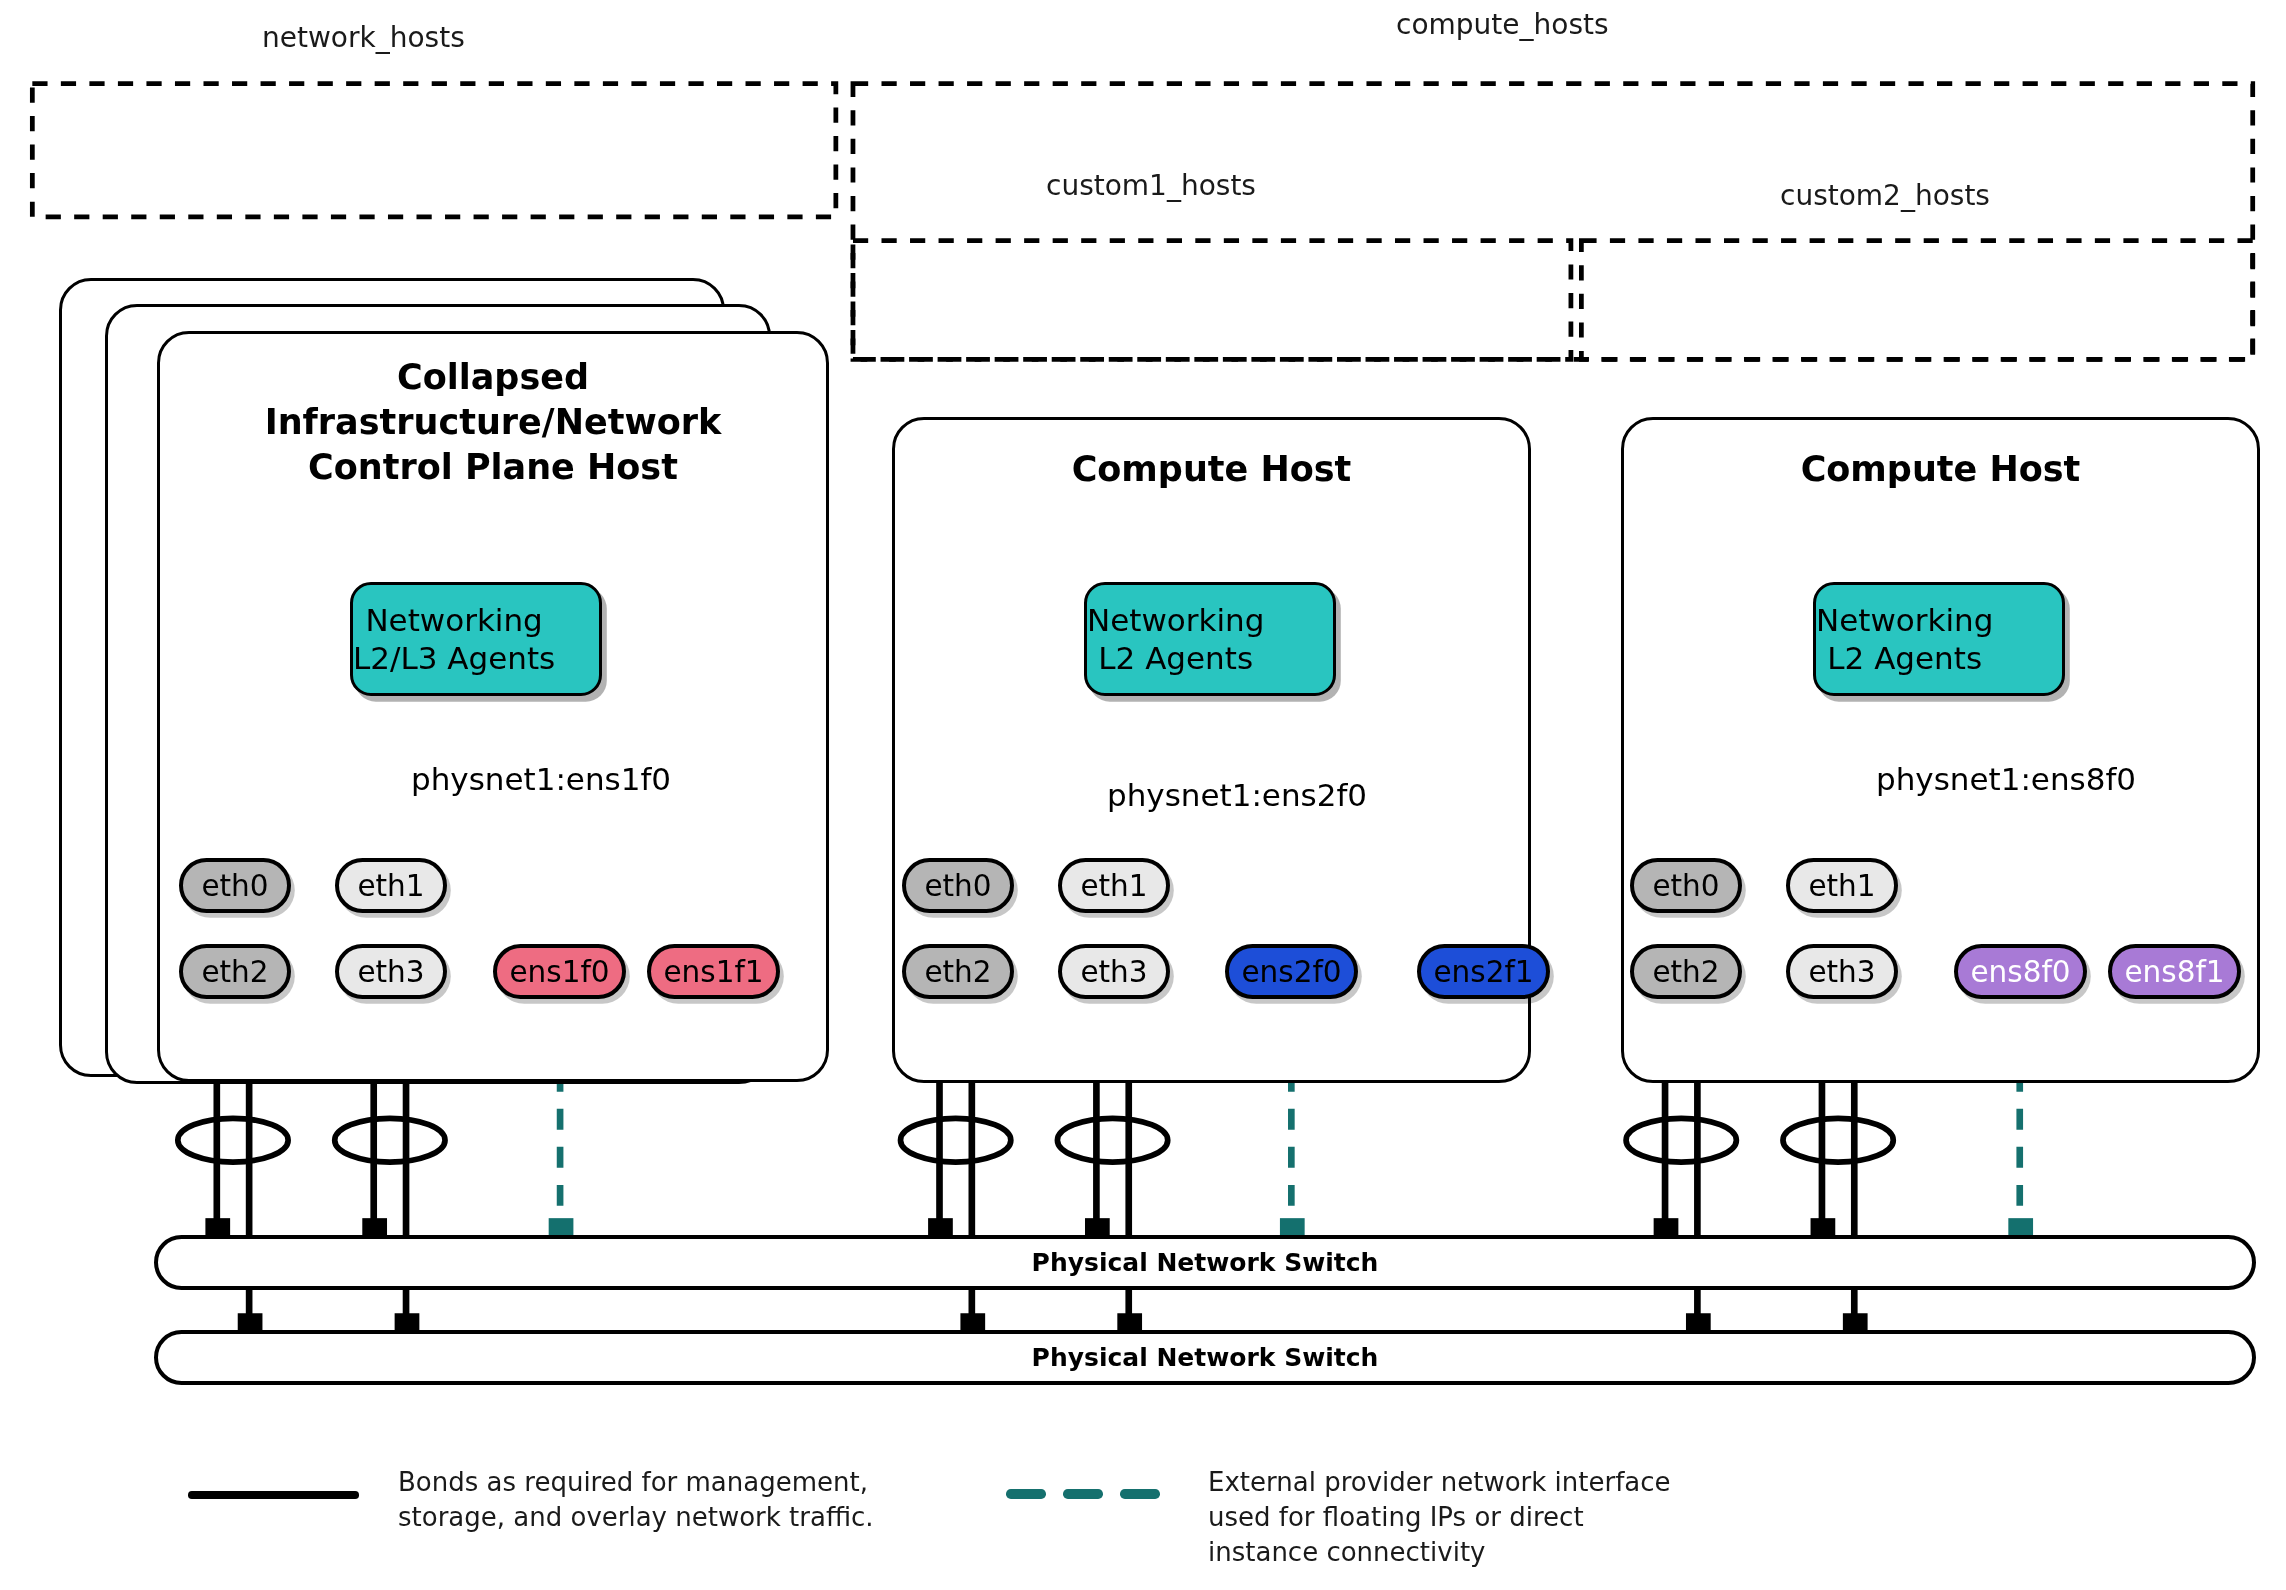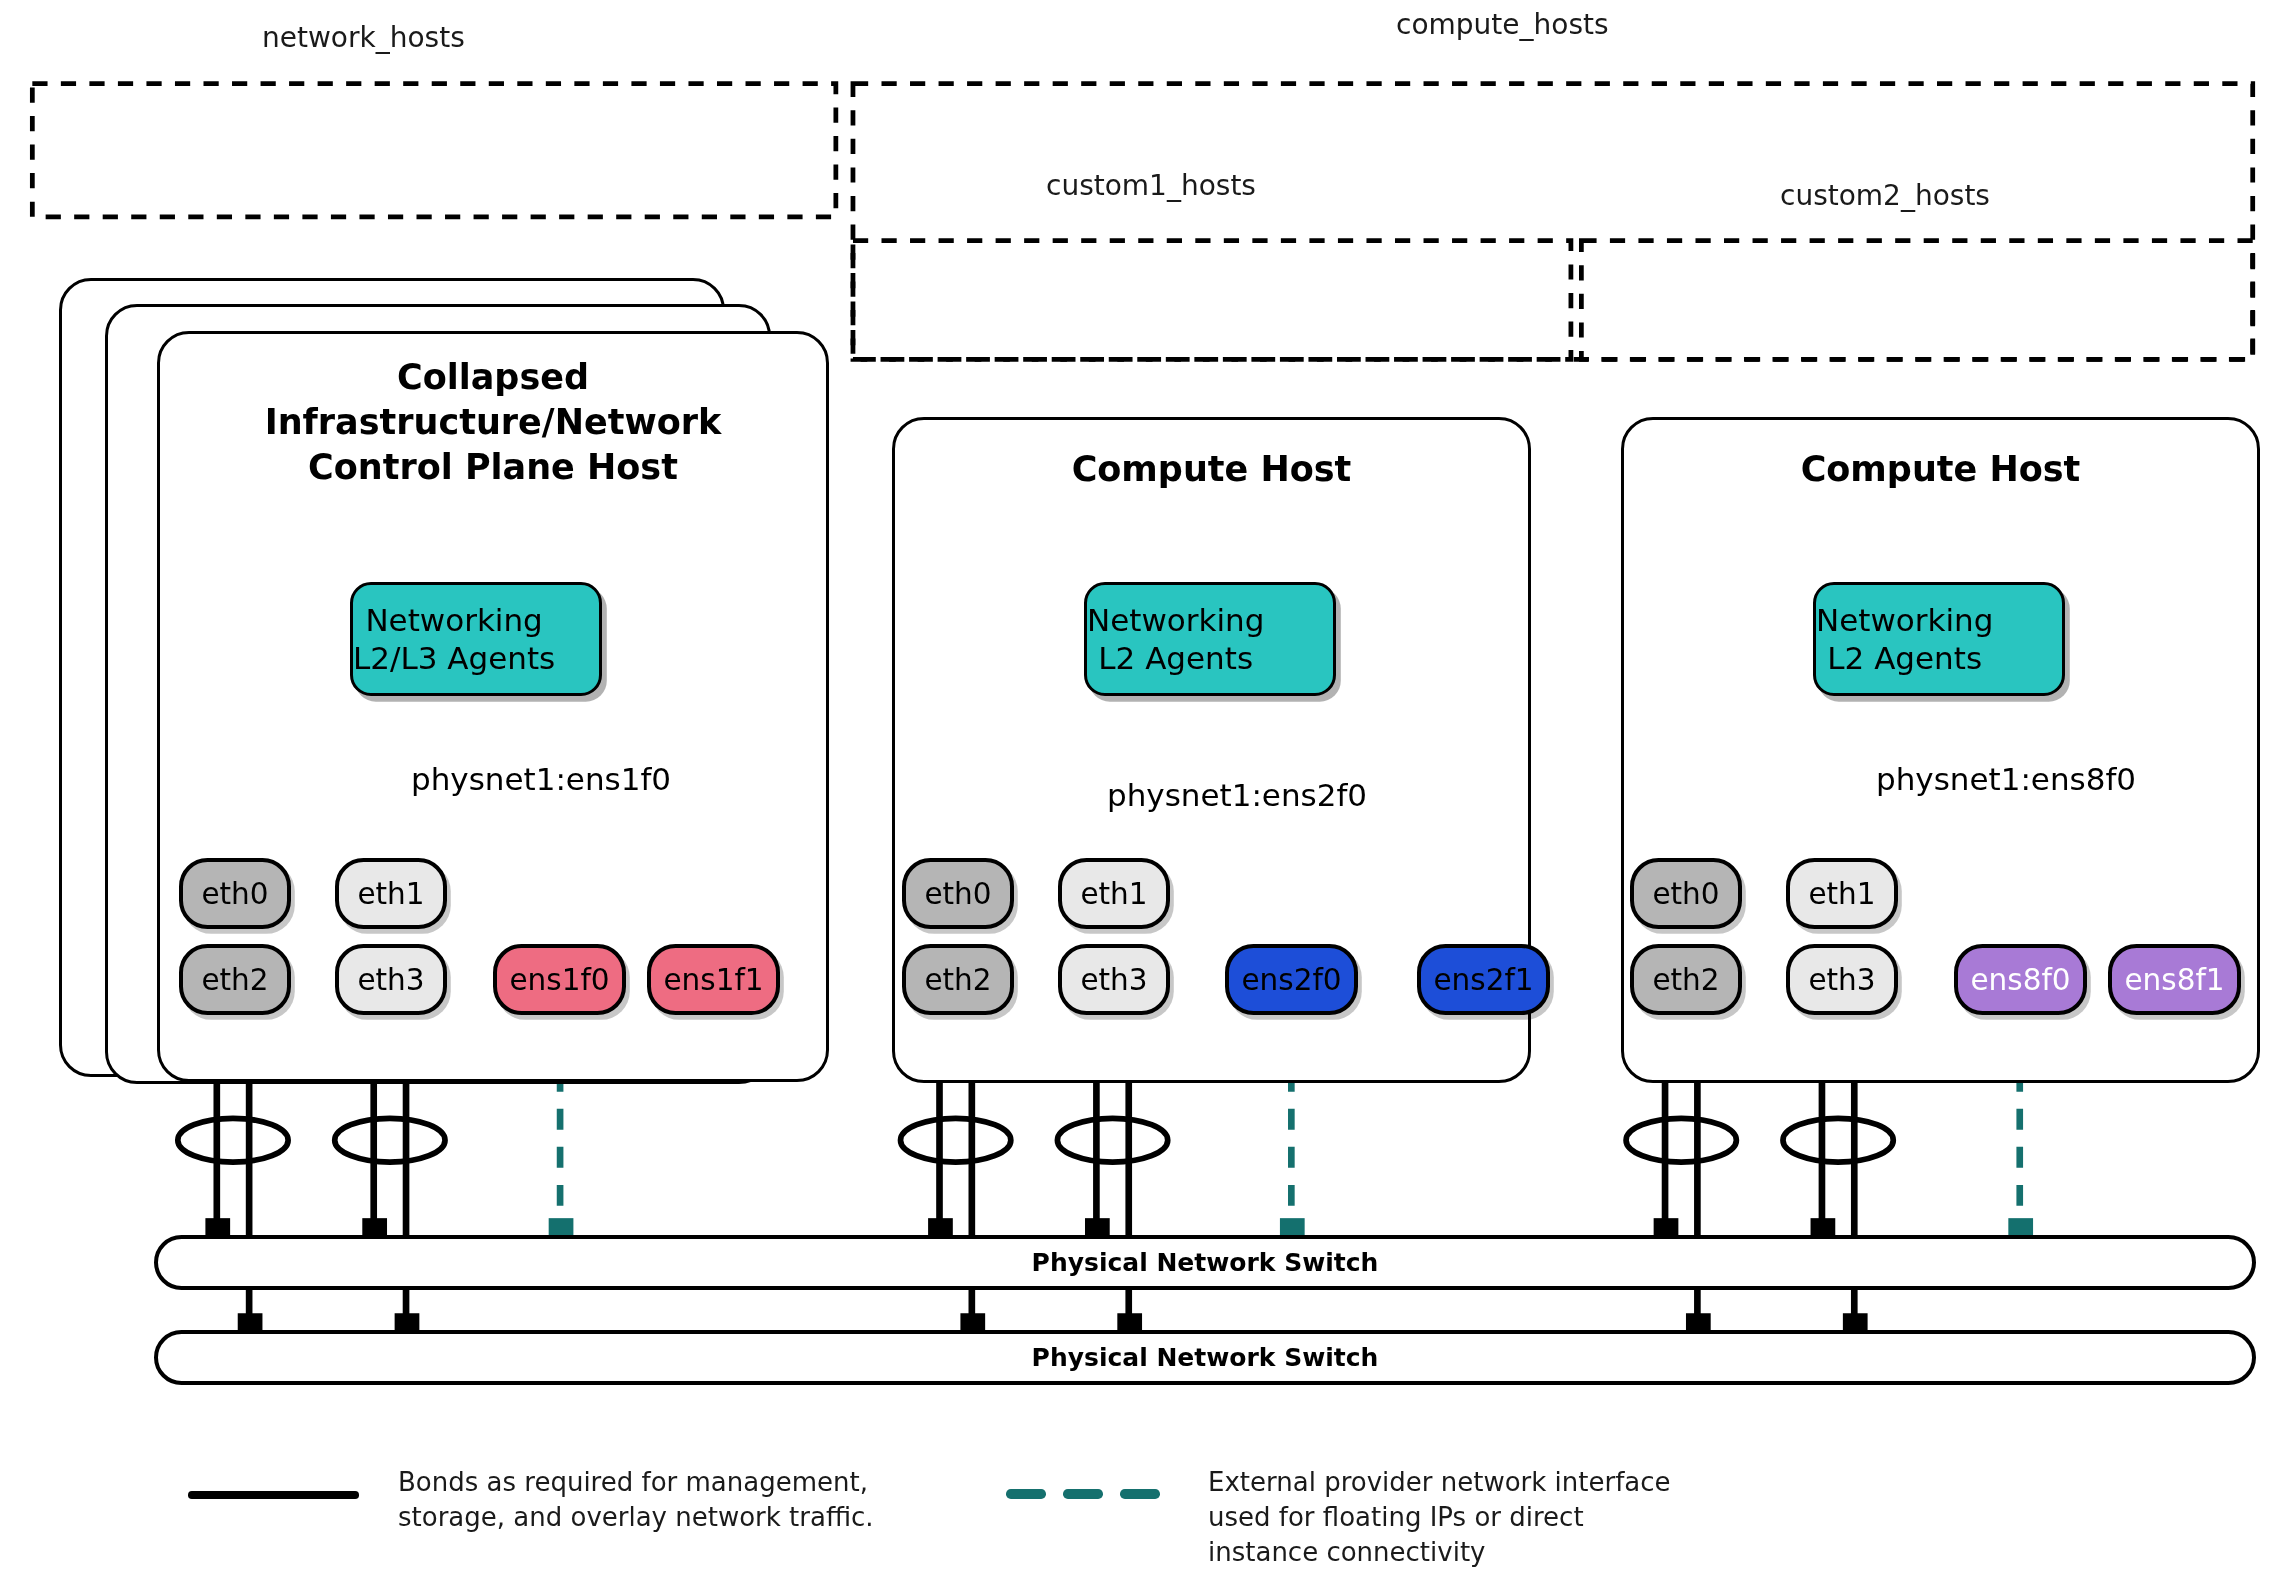--- a/index.html
+++ b/index.html
@@ -87,21 +87,21 @@
   .physnet-label {
     position: absolute;
     font-size: 31px;
     color: #000000;
     white-space: nowrap;
   }
 
   
   .nic {
     position: absolute;
-    height: 71px;
+    height: 55px;
     border: 4.8px solid #000000;
     border-radius: 28.5px;
     box-sizing: border-box;
     display: flex;
     align-items: center;
     justify-content: center;
     font-size: 29.5px;
     color: #000000;
     box-shadow: 3.8px 4.8px 0 rgba(0,0,0,0.22);
     z-index: 6;

